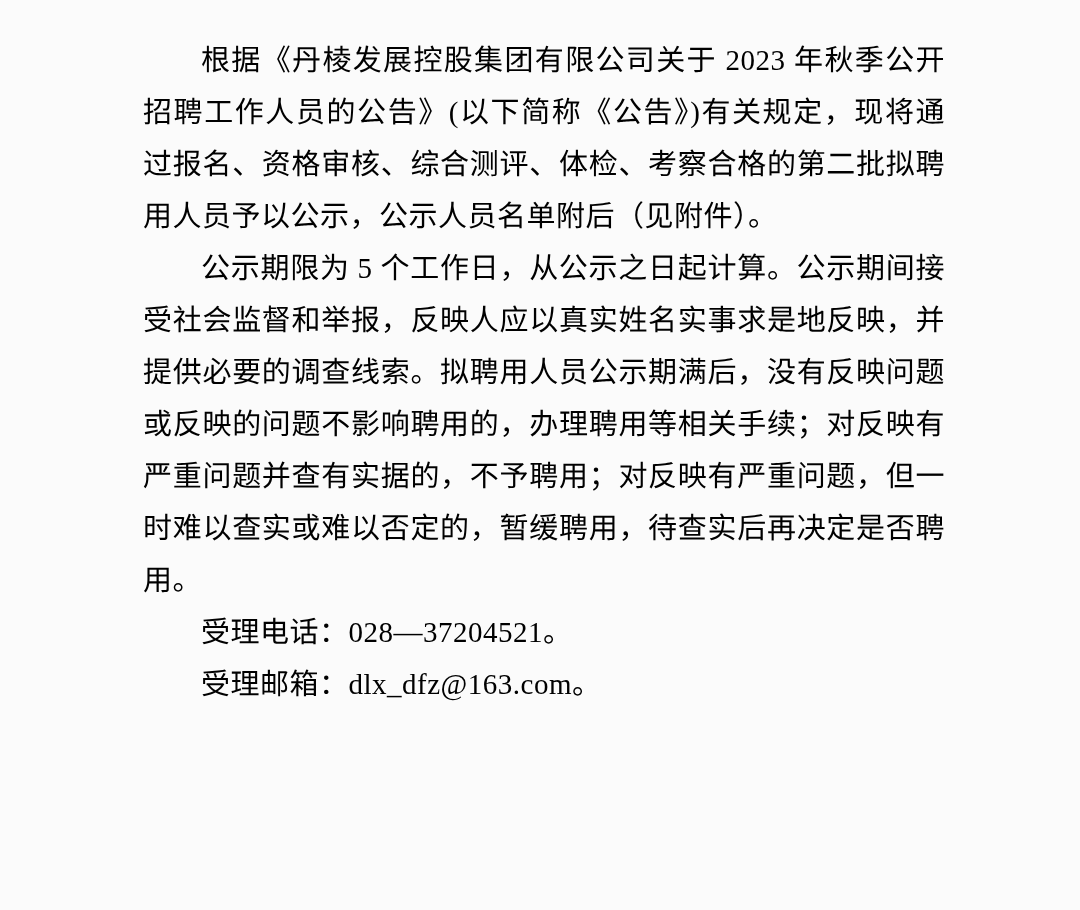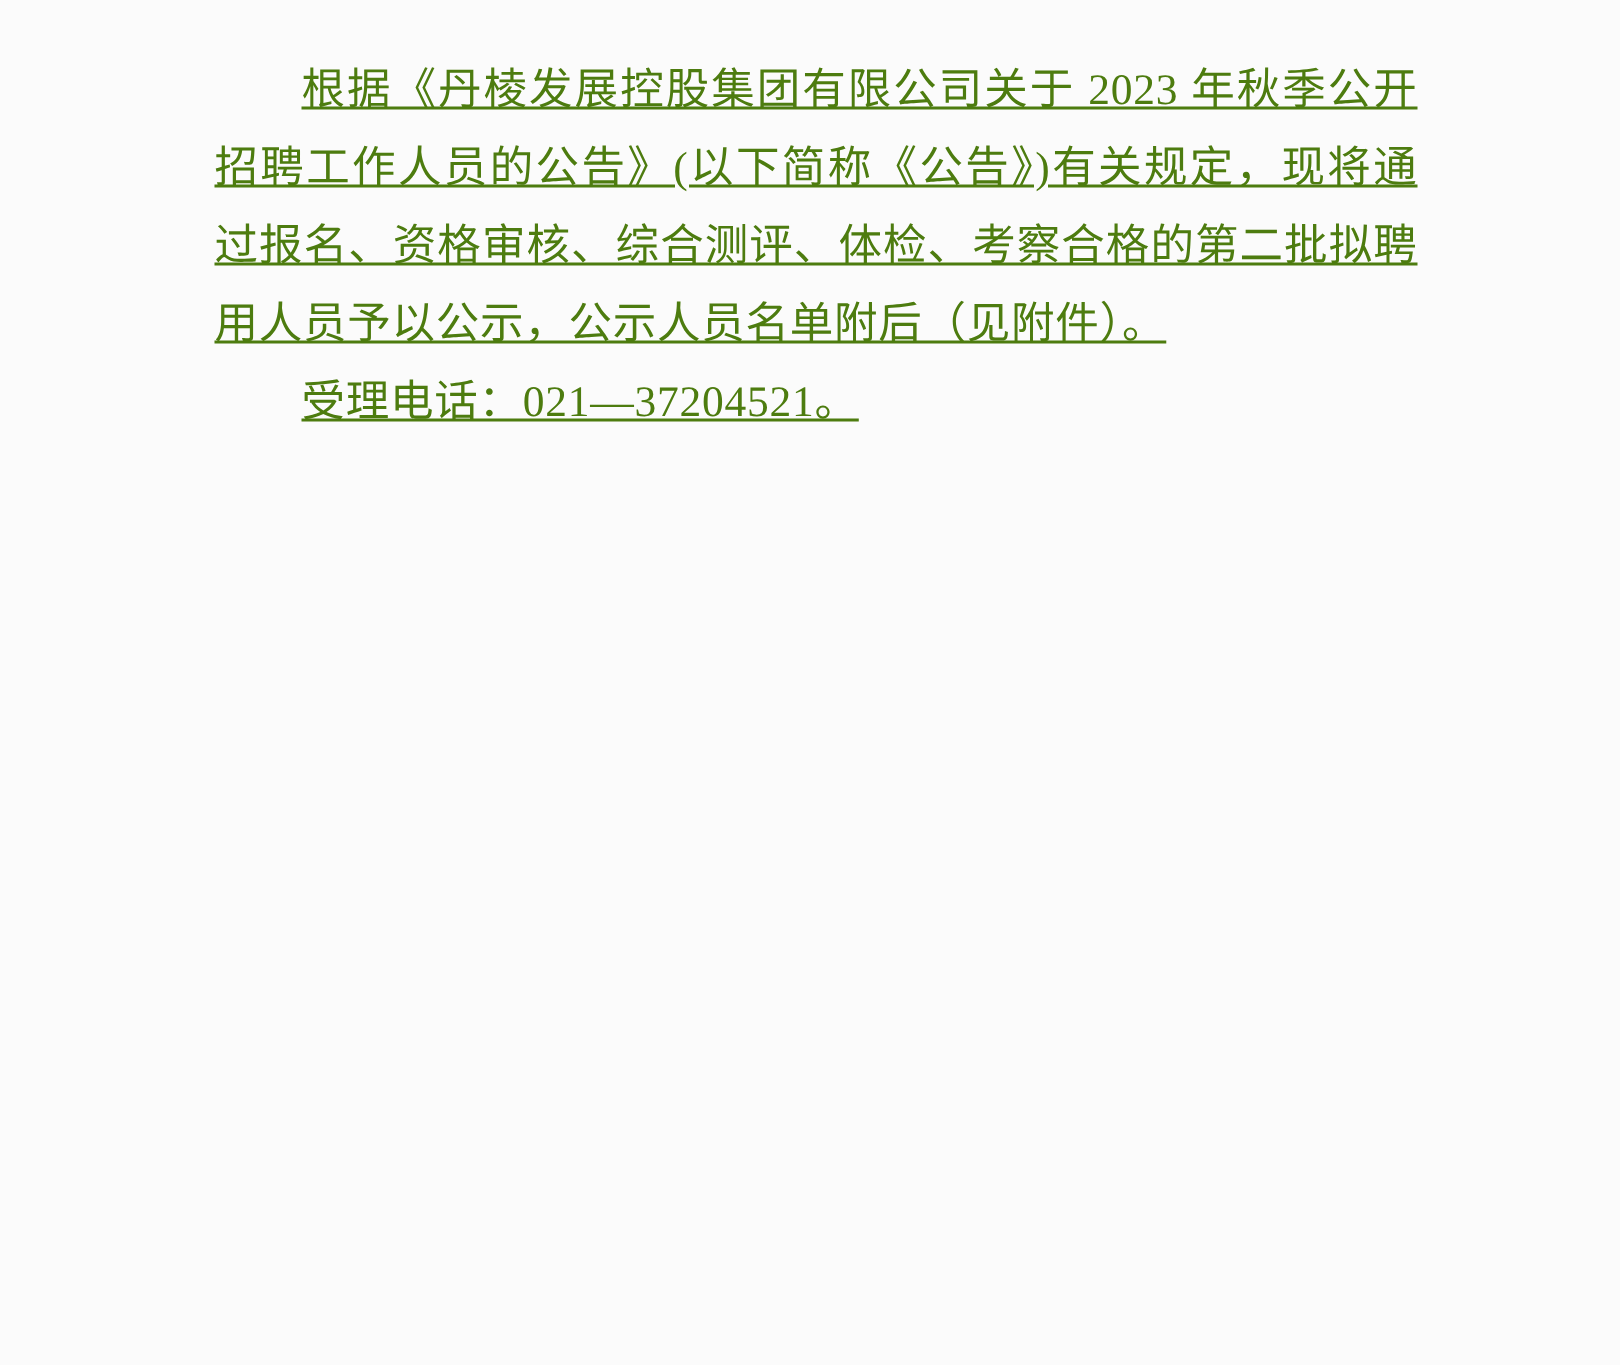--- a/index.html
+++ b/index.html
@@ -28,17 +28,19 @@
   }
   .doc-page p {
     margin: 0;
     padding: 0;
     text-indent: 2em;
   }
 </style>
 </head>
 <body style="background: rgb(251, 251, 251);">
 
-<div class="doc-page" style="color: #4d7c0f; text-decoration: underline;">
+<div class="doc-page" style="color: #000000;">
   <p>根据《丹棱发展控股集团有限公司关于 2023 年秋季公开招聘工作人员的公告》(以下简称《公告》)有关规定，现将通过报名、资格审核、综合测评、体检、考察合格的第二批拟聘用人员予以公示，公示人员名单附后（见附件）。</p>
-  <p>受理电话：021—37204521。</p>
+  <p>公示期限为 5 个工作日，从公示之日起计算。公示期间接受社会监督和举报，反映人应以真实姓名实事求是地反映，并提供必要的调查线索。拟聘用人员公示期满后，没有反映问题或反映的问题不影响聘用的，办理聘用等相关手续；对反映有严重问题并查有实据的，不予聘用；对反映有严重问题，但一时难以查实或难以否定的，暂缓聘用，待查实后再决定是否聘用。</p>
+  <p>受理电话：028—37204521。</p>
+  <p>受理邮箱：dlx_dfz@163.com。</p>
 
 </div>
 
 </body></html>

